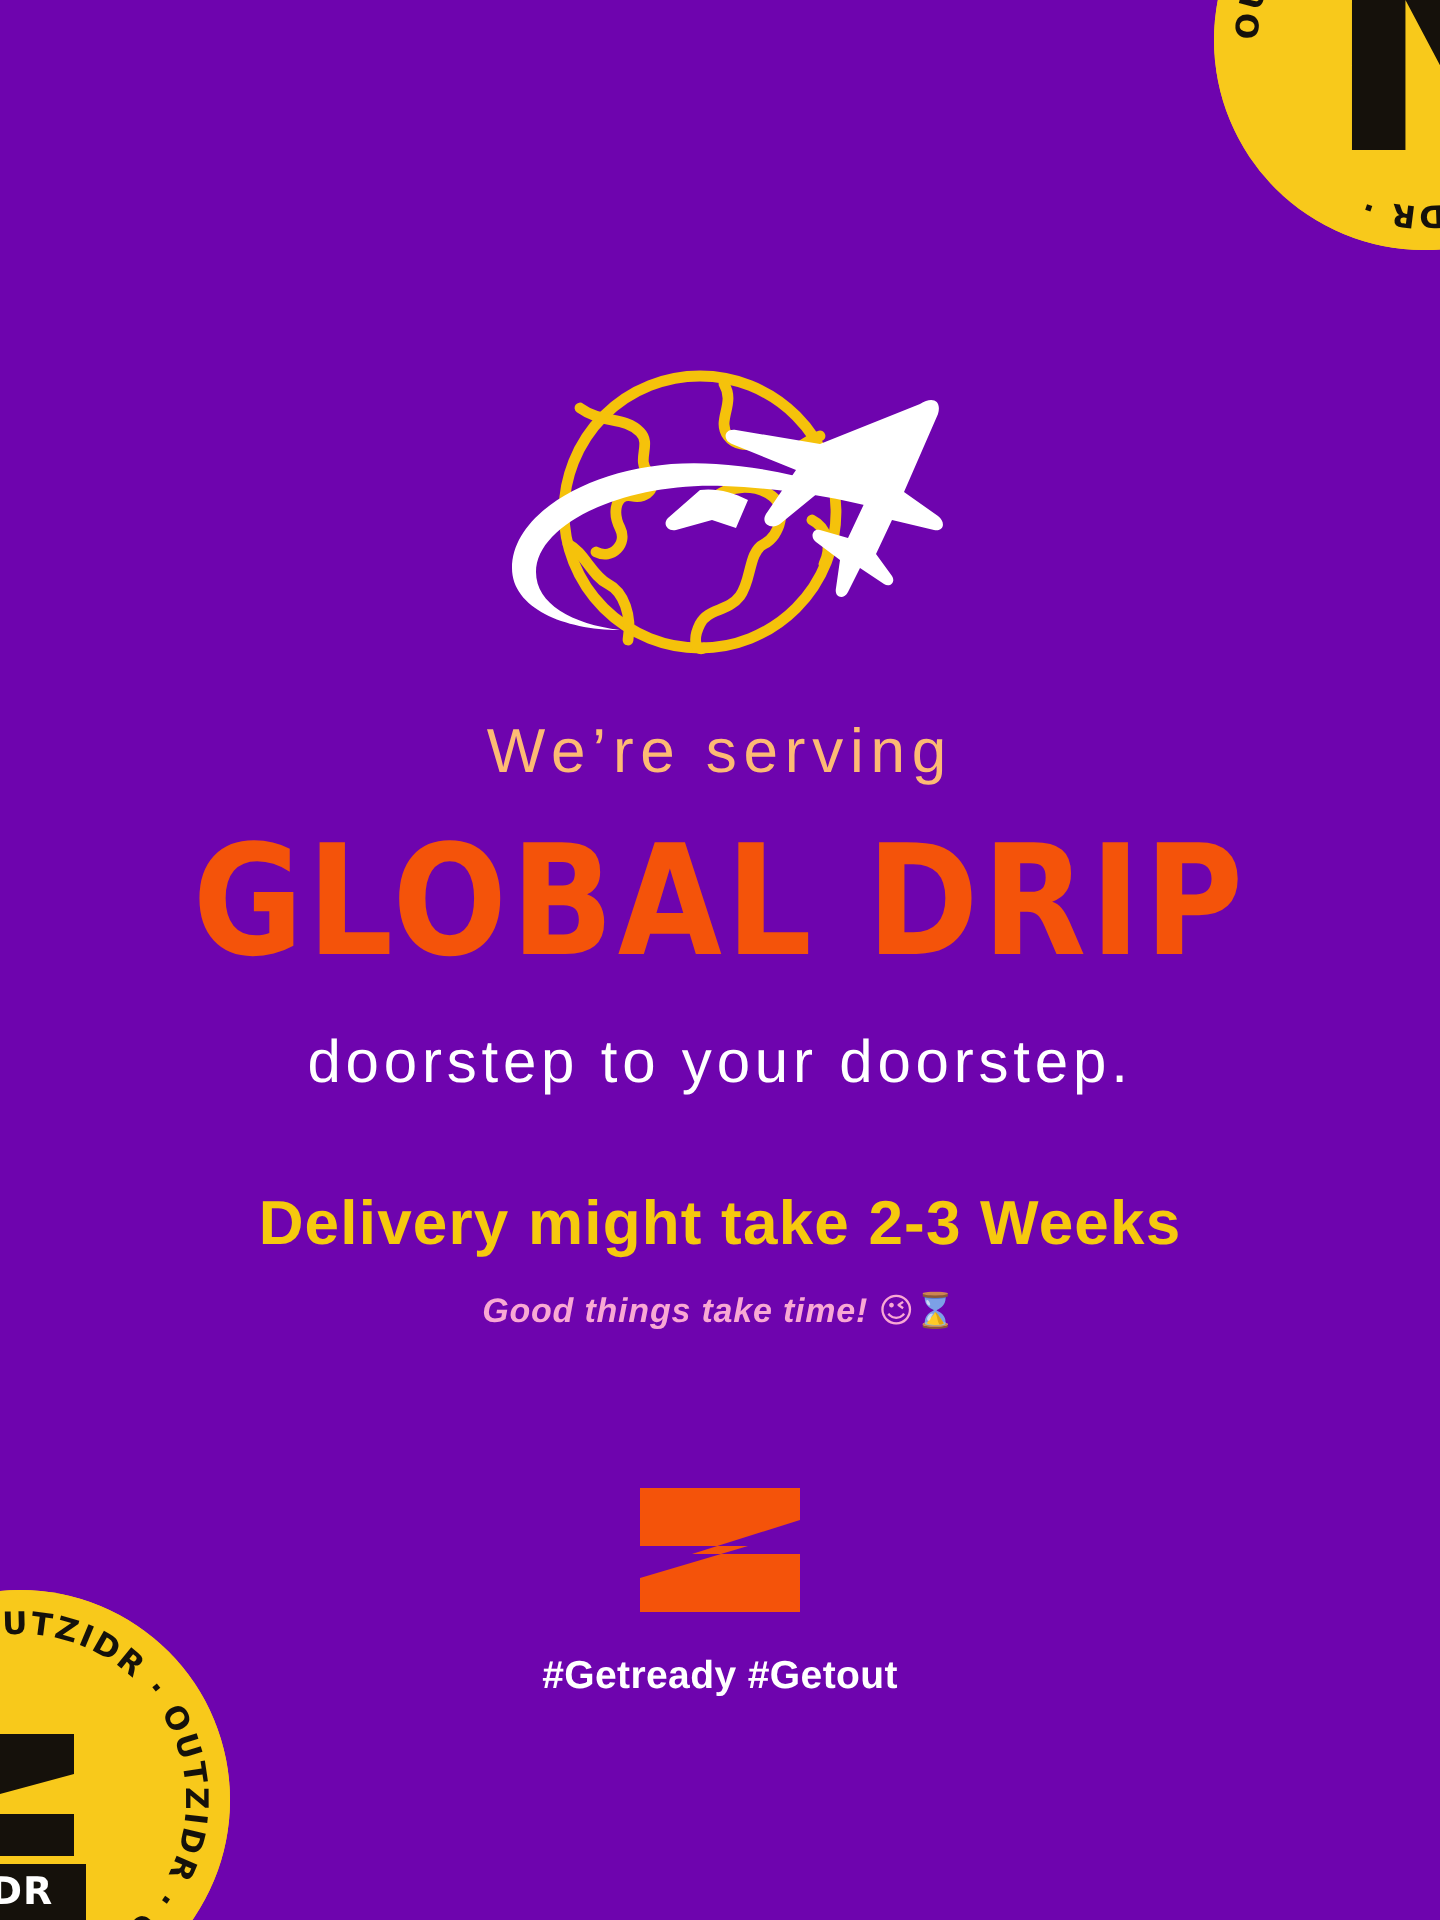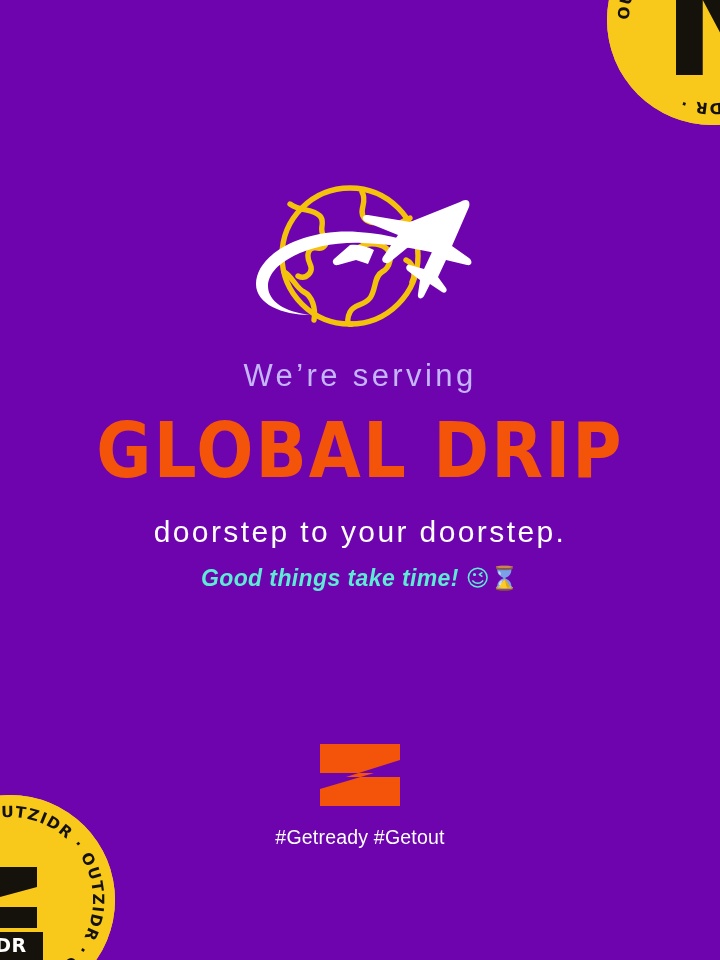--- a/index.html
+++ b/index.html
@@ -82,21 +82,21 @@
 
   
   #copy {
     position: absolute;
     left: 0;
     top: 360px;
     width: 720px;
     text-align: center;
   }
   #line-serving {
-    color: #c4b5fd;
+    color: #fdba74;
     font-size: 31px;
     font-weight: 300;
     letter-spacing: 3.4px;
     line-height: 1;
     margin: 0;
   }
   #headline {
     color: #F4530A;
     font-family: "DejaVu Sans", sans-serif;
     font-size: 66px;
@@ -117,22 +117,22 @@
   }
   #line-delivery {
     color: #F6C90E;
     font-size: 31px;
     font-weight: bold;
     letter-spacing: 0.6px;
     line-height: 1;
     margin: 49px 0 0 0;
   }
   #line-goodthings {
-    color: #5eead4;
-    font-size: 23px;
+    color: #f9a8d4;
+    font-size: 17px;
     font-weight: bold;
     font-style: italic;
     letter-spacing: 0.4px;
     line-height: 1;
     margin: 20px 0 0 0;
   }
   .emoji {
     font-style: normal;
     font-family: "DejaVu Sans", sans-serif;
   }
@@ -144,21 +144,21 @@
     top: 744px;
     width: 720px;
     text-align: center;
   }
   #brand-z { display: inline-block; }
   #brand-z svg { display: block; width: 80px; height: 62px; }
   .brand-z-shape { fill: #F4530A; }
   #hashtags {
     color: #ffffff;
     font-size: 19.5px;
-    font-weight: normal;
+    font-weight: bold;
     letter-spacing: 0.2px;
     line-height: 1;
     margin: 18px 0 0 0;
   }
 </style>
 </head>
 <body>
 
 <div id="poster">
 
@@ -225,20 +225,21 @@
         <path d="M136,74 C128,70 120,68 112,69 L96,83
                  C93,86 96,90 100,89 L118,84 L130,88 Z"></path>
       </g>
     </svg>
   </div>
 
   <div id="copy">
     <p id="line-serving">We’re serving</p>
     <p id="headline">GLOBAL DRIP</p>
     <p id="line-doorstep">doorstep to your doorstep.</p>
+    <p id="line-delivery">Delivery might take 2-3 Weeks</p>
     <p id="line-goodthings">
       <span>Good things take time!</span>
       <span class="emoji">😉⌛</span>
     </p>
   </div>
 
   <div id="footer">
     <span id="brand-z">
       <svg viewBox="0 0 80 62" aria-hidden="true">
         <path class="brand-z-shape" d="M0,0 L80,0 L80,16 L26,33 L80,33 L80,62 L0,62 L0,45 L54,29 L0,29 Z"></path>

